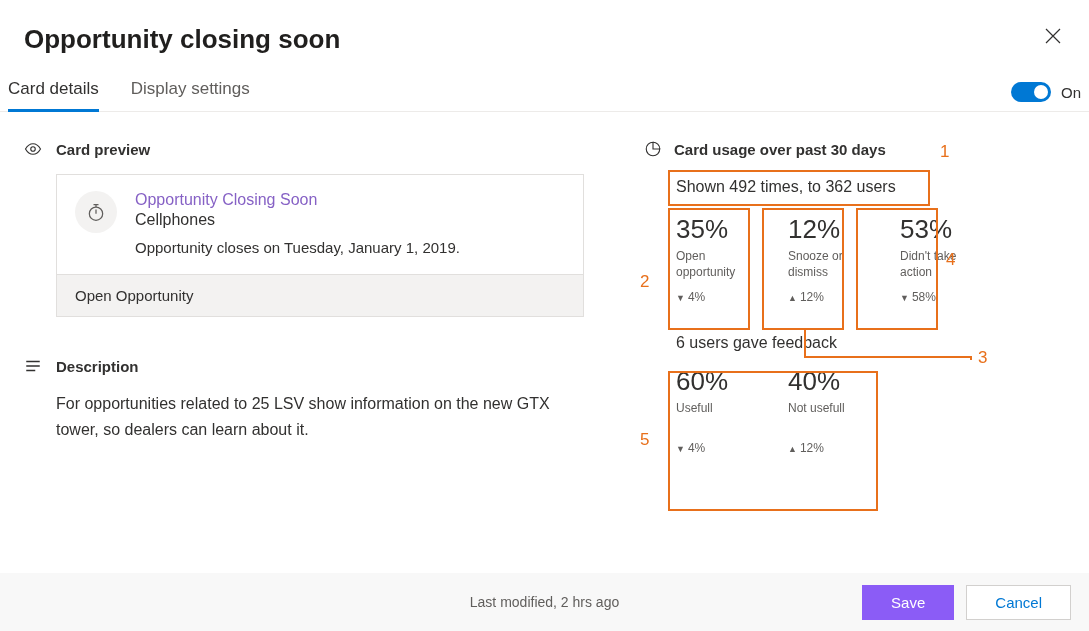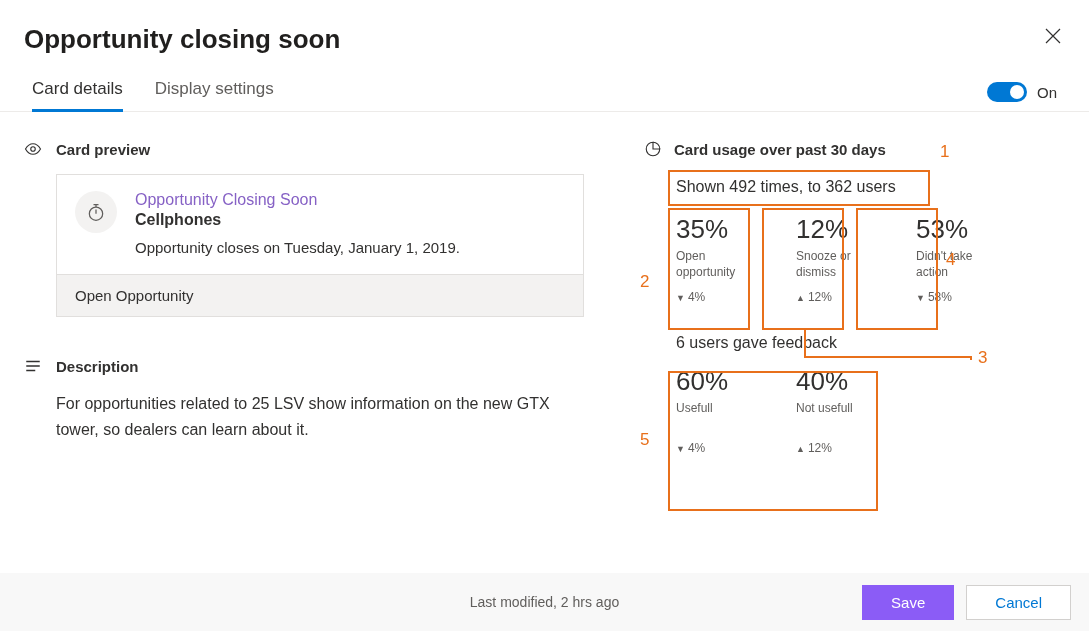--- a/index.html
+++ b/index.html
@@ -1,48 +1,48 @@
 <!DOCTYPE html>
 <html><head>
 <meta charset="utf-8">
 <style>
   * { box-sizing: border-box; margin: 0; padding: 0; font-family: "Segoe UI", -apple-system, sans-serif; }
   body { background: #fff; color: #323130; width: 1089px; height: 631px; position: relative; overflow: hidden; }
   .header { padding: 24px 24px 0 24px; display: flex; justify-content: space-between; align-items: flex-start; }
   .page-title { font-size: 26px; font-weight: 600; color: #201f1e; }
   .close-btn { font-size: 18px; font-weight: 300; cursor: pointer; padding: 4px; }
-  .tabs-row { display: flex; justify-content: space-between; padding: 0 32px; margin-top: 24px; border-bottom: 1px solid #edebe9; }
+  .tabs-row { display: flex; justify-content: space-between; padding: 0 8px; margin-top: 24px; border-bottom: 1px solid #edebe9; }
   .tabs { display: flex; gap: 32px; }
   .tab { font-size: 17px; color: #605e5c; padding-bottom: 10px; cursor: pointer; border-bottom: 3px solid transparent; margin-bottom: -1px; }
   .tab.active { color: #323130; border-bottom-color: #0078d4; }
   .toggle-wrap { display: flex; align-items: center; gap: 10px; padding-bottom: 6px; }
   .toggle { width: 40px; height: 20px; background: #0078d4; border-radius: 10px; position: relative; cursor: pointer; }
   .toggle::after { content: ""; position: absolute; width: 14px; height: 14px; background: #fff; border-radius: 50%; top: 3px; right: 3px; }
   .toggle-label { font-size: 15px; }
   .content { display: flex; padding: 28px 24px 0 24px; gap: 60px; }
   .left-col { flex: 0 0 560px; }
   .right-col { flex: 1; }
   .section-header { display: flex; align-items: center; gap: 14px; margin-bottom: 16px; }
   .section-title { font-size: 15px; font-weight: 600; }
   .icon { width: 18px; height: 18px; display: inline-flex; align-items: center; justify-content: center; }
   .card-preview { border: 1px solid #e1dfdd; margin-left: 32px; }
   .card-top { display: flex; padding: 16px 18px 18px 18px; gap: 18px; }
   .card-avatar { width: 42px; height: 42px; border-radius: 50%; background: #f3f2f1; display: flex; align-items: center; justify-content: center; flex-shrink: 0; }
   .card-body { flex: 1; }
   .card-title { color: #8661c5; font-size: 16px; margin-bottom: 2px; }
-  .card-subtitle { font-weight: 700; font-size: 16px; margin-bottom: 10px; }
+  .card-subtitle { font-weight: 400; font-size: 16px; margin-bottom: 10px; }
   .card-text { font-size: 15px; }
   .card-action { background: #f3f2f1; padding: 12px 18px; font-size: 15px; cursor: pointer; border-top: 1px solid #e1dfdd;}
   .desc-section { margin-top: 40px; }
   .desc-text { font-size: 16px; line-height: 1.6; margin-left: 32px; color: #323130; max-width: 500px; }
   .usage-header { display: flex; align-items: center; gap: 12px; margin-bottom: 20px; }
   .annot { position: absolute; color: #e8701b; font-size: 17px; font-weight: 400; }
   .orange-box { border: 2px solid #e8701b; position: absolute; pointer-events: none; }
   .stats-summary { font-size: 16px; margin-bottom: 18px; }
-  .stats-grid { display: flex; gap: 40px; margin-bottom: 30px; }
+  .stats-grid { display: flex; gap: 32px; margin-bottom: 30px; }
   .stat { flex: 0 0 80px; }
   .stat-pct { font-size: 26px; font-weight: 400; margin-bottom: 4px; }
   .stat-label { font-size: 12px; color: #605e5c; line-height: 1.3; min-height: 30px; margin-bottom: 10px; }
   .stat-delta { font-size: 12px; color: #605e5c; }
   .stat-delta .arrow { font-size: 9px; display: inline-block; margin-right: 3px; }
   .feedback-title { font-size: 16px; margin-bottom: 14px; }
   .footer { position: absolute; bottom: 0; left: 0; right: 0; background: #f8f8f8; height: 58px; display: flex; align-items: center; justify-content: flex-end; padding: 0 18px; gap: 12px; }
   .footer-status { position: absolute; left: 50%; transform: translateX(-50%); color: #605e5c; font-size: 14px; }
   .btn { padding: 8px 28px; font-size: 15px; cursor: pointer; border: 1px solid transparent; }
   .btn-primary { background: #8b5cf6; color: #fff; }

